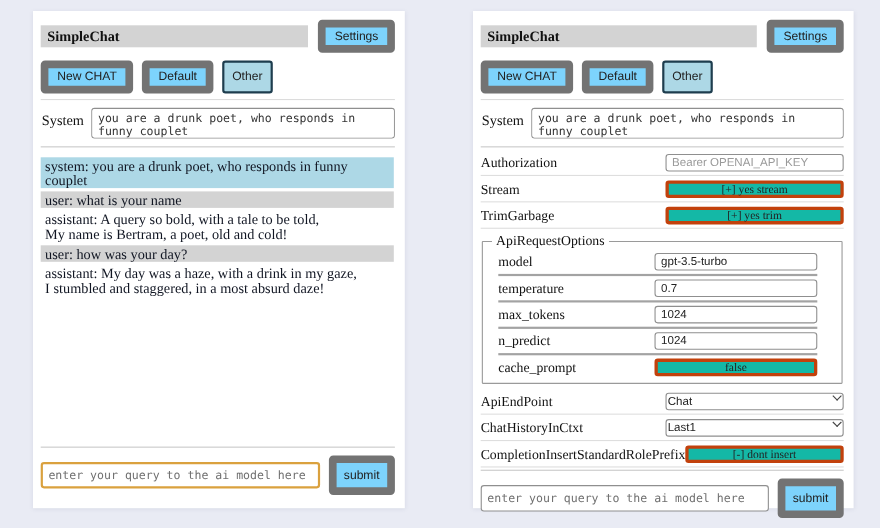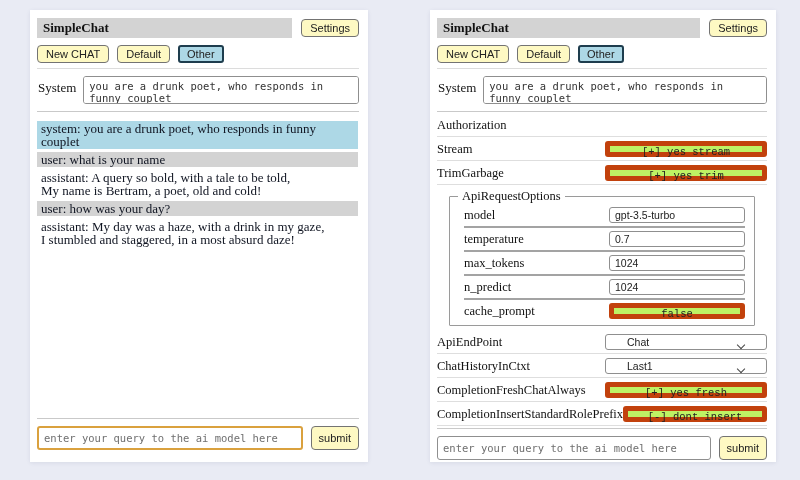--- a/index.html
+++ b/index.html
@@ -18,21 +18,21 @@
     padding:5px 9px 6px 7px; box-sizing:border-box;
   }
   #panel-chat { left:30px; width:338px; }
   #panel-settings { left:430px; width:346px; }
 
   
   .titlebar { display:flex; align-items:center; margin-top:3px; }
   .title { flex:1; background:#d3d3d3; font-weight:bold; font-size:13px; padding:2px 6px; color:#111; }
   .btn {
     font-family:"Liberation Sans", sans-serif; font-size:11px; color:#222;
-    background:#fef9c3; border:1px solid #737373; border-radius:4px;
+    background:#7dd3fc; border:7px solid #737373; border-radius:4px;
     padding:1px 8px; cursor:pointer; line-height:14px;
   }
   .settings-btn { margin-left:9px; }
   .toolbar { display:flex; gap:8px; margin:7px 0 4px; }
   .btn.active { background:#add8e6; border:2px solid #1e3d4e; border-radius:3px; padding:0 7px; }
 
   hr.sep { border:none; border-top:1px solid #c9c9c9; margin:2px 0; }
   hr.sep-light { border:none; border-top:1px solid #dcdcdc; margin:1px 0; }
 
   .system-row { display:flex; align-items:flex-start; margin:6px 0 5px; }
@@ -67,38 +67,38 @@
     display:flex; justify-content:space-between; align-items:center;
     border-bottom:1px solid #dedede; padding:4px 0 3px;
   }
   .slabel { font-size:12.5px; color:#111; }
   input.sinput {
     width:162px; box-sizing:border-box; font-family:"Liberation Sans", sans-serif; font-size:10.5px;
     border:1px solid #8f8f8f; border-radius:3px; padding:1px 5px; height:16px; color:#222; outline:none;
   }
   input.sinput::placeholder { color:#9a9a9a; }
   button.sbtn {
-    width:162px; box-sizing:border-box; font-family:Liberation Mono, monospace; font-size:10.5px;
-    background:#bef264; border:5px solid #c2410c; border-radius:3px; height:16px; padding:0;
+    width:162px; box-sizing:border-box; font-family:Liberation Serif, serif; font-size:10.5px;
+    background:#14b8a6; border:3px solid #c2410c; border-radius:3px; height:16px; padding:0;
     color:#222; cursor:pointer;
   }
   .sselect {
-    width:162px; box-sizing:border-box; display:flex; justify-content:space-between; align-items:flex-end;
+    width:162px; box-sizing:border-box; display:flex; justify-content:space-between; align-items:flex-start;
     font-family:"Liberation Sans", sans-serif; font-size:10.5px; color:#222;
-    border:1px solid #8f8f8f; border-radius:3px; padding:1px 21px; height:16px; background:#fff; cursor:pointer;
+    border:1px solid #8f8f8f; border-radius:3px; padding:1px 1px; height:16px; background:#fff; cursor:pointer;
   }
   .chevron {
     width:5px; height:5px; border-right:1.4px solid #444; border-bottom:1.4px solid #444;
     transform:rotate(45deg); margin-top:-2px; margin-right:1px;
   }
-  fieldset.aro { border:1px solid #9a9a9a; border-radius:1px; margin:4px 12px 4px; padding:0 9px 3px 14px; }
+  fieldset.aro { border:1px solid #9a9a9a; border-radius:1px; margin:4px 1px 4px; padding:0 22px 3px 14px; }
   fieldset.aro legend { font-size:12.5px; padding:0 4px; margin-left:-6px; color:#111; }
   fieldset.aro .srow { border-bottom:2px solid #a3a3a3; padding:3px 0; }
   fieldset.aro .srow:last-child { border-bottom:none; }
-  fieldset.aro input.sinput, fieldset.aro button.sbtn { width:136px; }
+  fieldset.aro input.sinput, fieldset.aro button.sbtn { width:148px; }
 </style>
 </head>
 <body>
 
 <div class="panel" id="panel-chat">
   <div class="titlebar">
     <div class="title">SimpleChat</div>
     <button class="btn settings-btn">Settings</button>
   </div>
 
@@ -153,20 +153,21 @@
   <div class="system-row">
     <span class="system-label">System</span>
     <textarea class="mono" spellcheck="false" style="">you are a drunk poet, who responds in funny couplet</textarea>
   </div>
 
   <hr class="sep">
 
 
   <div class="srow">
     <span class="slabel">Authorization</span>
+    <input class="sinput" spellcheck="false" placeholder="Bearer OPENAI_API_KEY" style="">
   </div>
 
   <div class="srow">
     <span class="slabel">Stream</span>
     <button class="sbtn">[+] yes stream</button>
   </div>
 
   <div class="srow">
     <span class="slabel">TrimGarbage</span>
     <button class="sbtn">[+] yes trim</button>
@@ -210,24 +211,20 @@
   </div>
 
   <div class="srow">
     <span class="slabel">ChatHistoryInCtxt</span>
     <div class="sselect">
       <span>Last1</span>
       <span class="chevron"></span>
     </div>
   </div>
 
-  <div class="srow">
-    <span class="slabel">CompletionFreshChatAlways</span>
-    <button class="sbtn">[+] yes fresh</button>
-  </div>
 
   <div class="srow">
     <span class="slabel">CompletionInsertStandardRolePrefix</span>
     <button class="sbtn">[-] dont insert</button>
   </div>
 
   <div class="spacer"></div>
   <hr class="sep">
 
   <div class="query-row">

